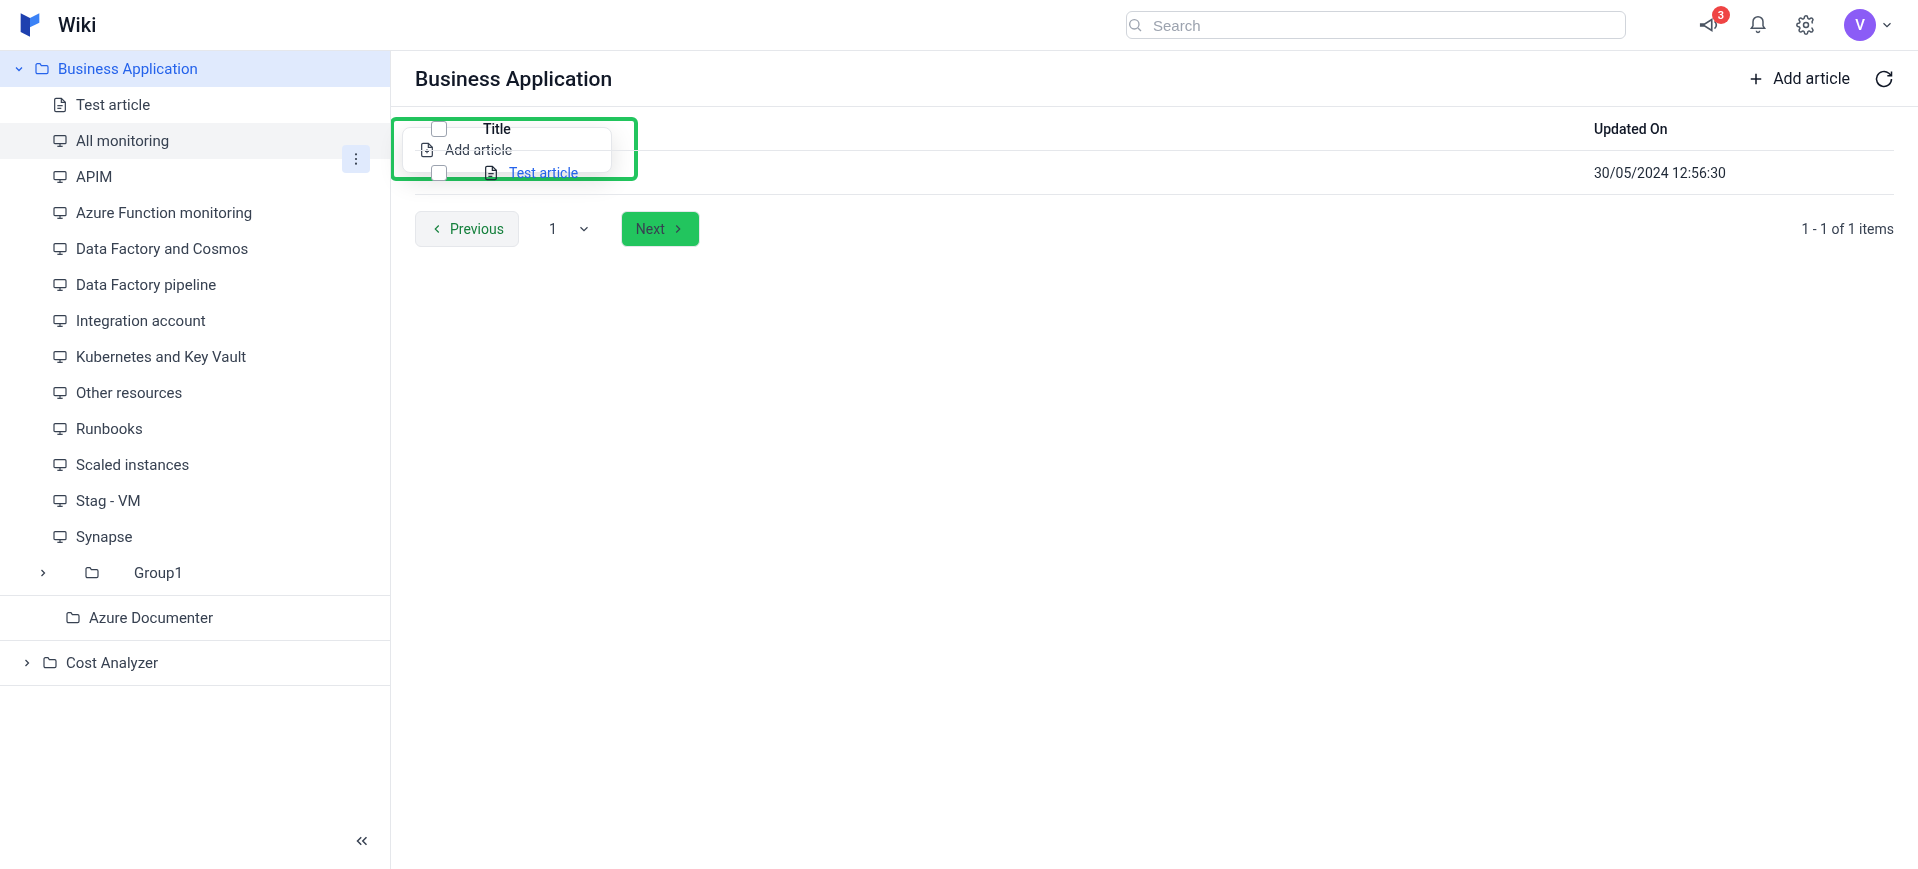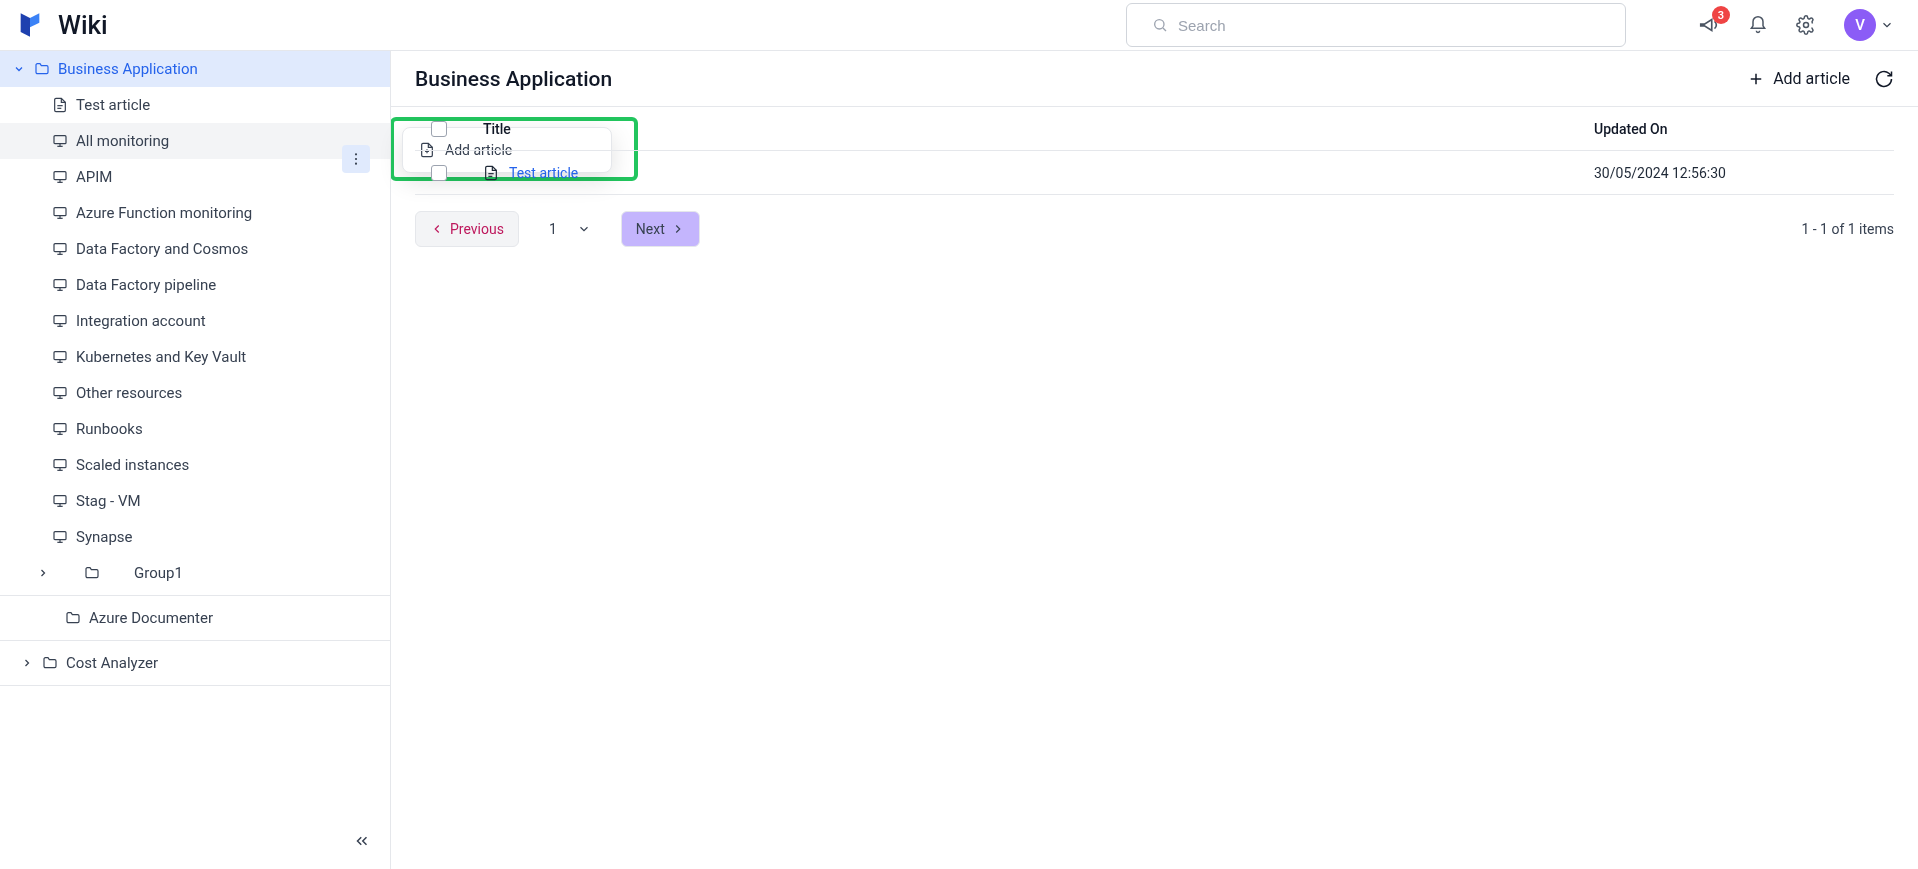--- a/index.html
+++ b/index.html
@@ -15,30 +15,30 @@
 
   
   .topbar {
     height: 50px;
     display: flex;
     align-items: center;
     padding: 0 16px;
     gap: 12px;
   }
   .logo-block { display: flex; align-items: center; gap: 14px; }
-  .brand-title { font-size: 26px; font-weight: 500; color: #111827; }
+  .brand-title { font-size: 20px; font-weight: 500; color: #111827; }
   .spacer { flex: 1; }
   .search-wrap {
     width: 500px;
-    height: 44px;
+    height: 28px;
     border: 1px solid #d1d5db;
     border-radius: 6px;
     display: flex;
     align-items: center;
-    padding: 0 25px;
+    padding: 0 0;
     gap: 10px;
     color: #9ca3af;
     margin-right: 60px;
   }
   .search-input {
     border: none; outline: none; width: 100%;
     font-size: 15px; color: #374151; background: transparent;
   }
   .search-input::placeholder { color: #9ca3af; }
   .header-icons { display: flex; align-items: center; gap: 28px; padding-right: 8px; }
@@ -119,24 +119,24 @@
   .col-updated { width:300px; }
   .chk { width:16px; height:16px; border:1.5px solid #9ca3af; border-radius:3px; background:#fff; }
   .link-text { color:#2563eb; cursor:pointer; }
 
   
   .pager {
     display:flex; align-items:center; gap:20px; padding:16px 24px;
   }
   .pager .btn {
     height:36px; padding:0 14px; display:flex; align-items:center; gap:6px;
-    border:1px solid #e5e7eb; border-radius:6px; background:#c4b5fd; cursor:pointer;
+    border:1px solid #e5e7eb; border-radius:6px; background:#22c55e; cursor:pointer;
     color:#374151;
   }
-  .pager .btn.disabled { color:#be185d; background:#f3f4f6; cursor:default; }
+  .pager .btn.disabled { color:#15803d; background:#f3f4f6; cursor:default; }
   .pager .page-sel { display:flex; align-items:center; gap:20px; color:#374151; padding:0 10px;}
   .pager .info { margin-left:auto; color:#374151; }
 
   
   .ctx-highlight {
     position:absolute;
     border:4px solid #22c55e;
     border-radius:6px;
     pointer-events:none;
   }

